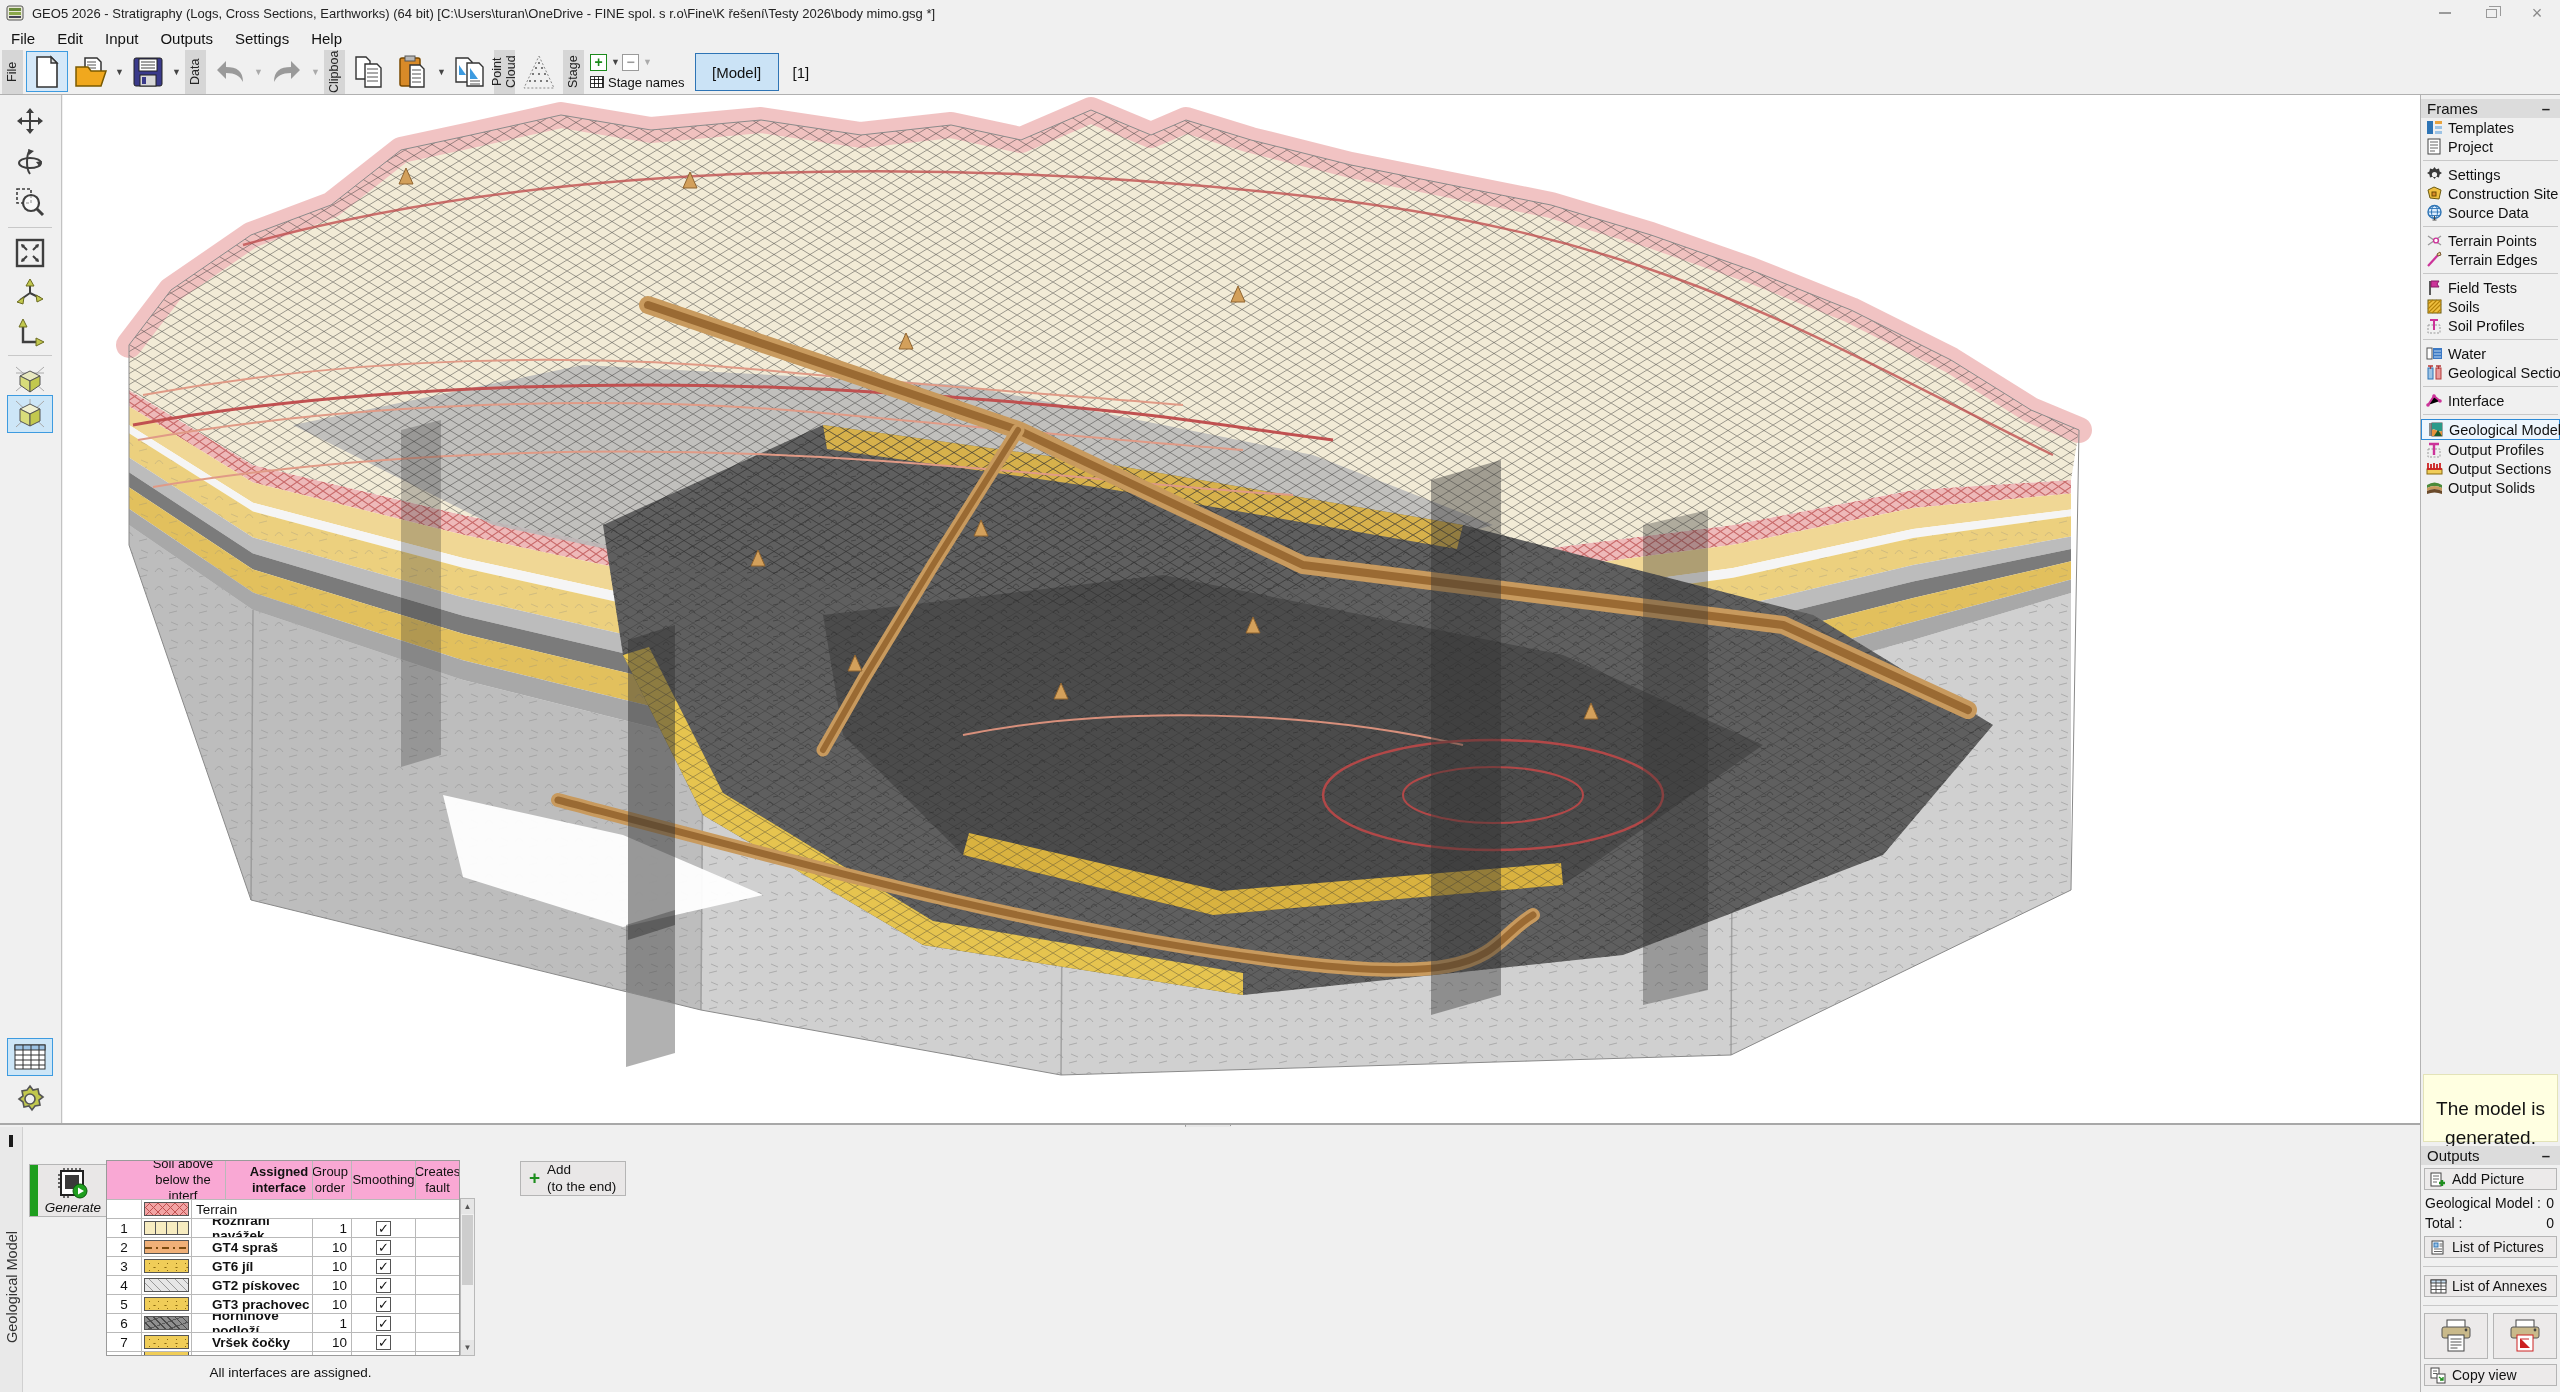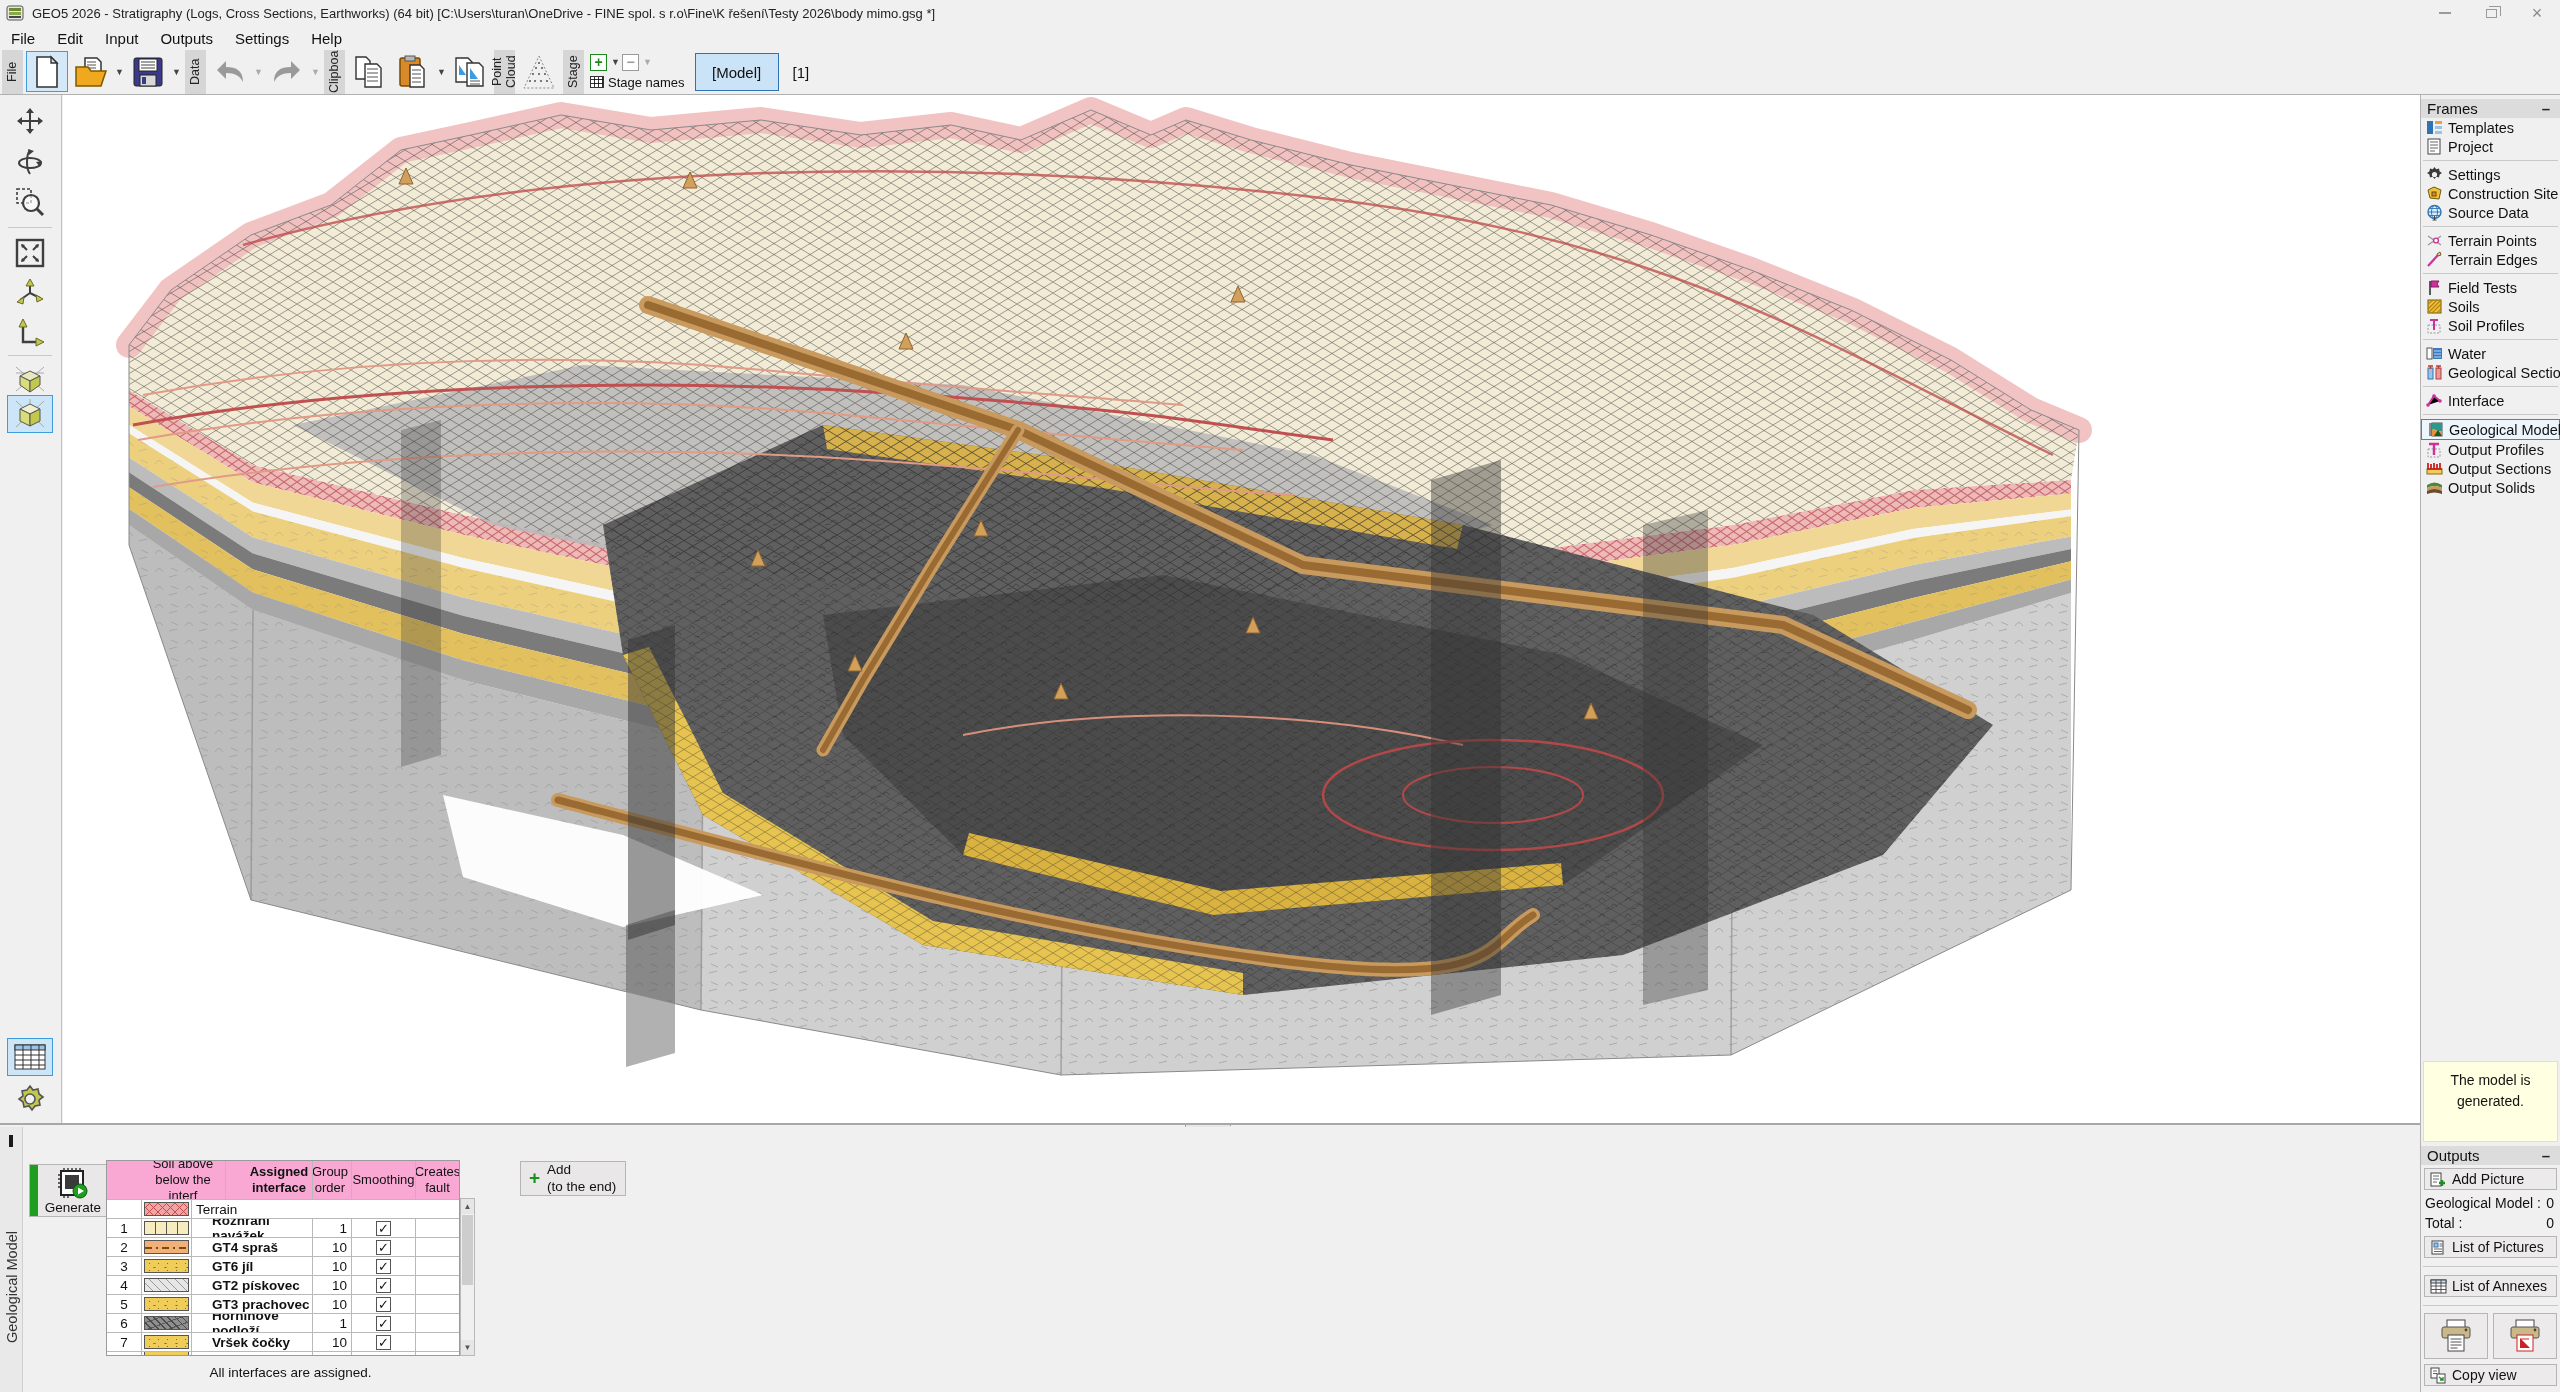--- a/index.html
+++ b/index.html
@@ -67,41 +67,41 @@
   #right-col { position:absolute; right:0; top:95px; width:140px; height:1297px; background:#f0f0f0;
                border-left:1px solid #b4b4b4; display:flex; flex-direction:column; }
   .panel-header { height:19px; background:#dcdcdc; display:flex; align-items:center; font-size:15px;
                   padding:0 6px; color:#111; justify-content:space-between; margin-top:4px; }
   .panel-header .min { font-weight:bold; color:#222; padding:0 4px; }
   .frame-item { height:19px; display:flex; align-items:center; gap:5px; padding-left:5px; font-size:14.5px;
                 color:#111; white-space:nowrap; }
   .frame-item.sel { background:#eef6fd; border:1.5px solid #2e8ad6; height:21px; }
   .fsep { height:1px; background:#c8c8c8; margin:4px 2px; }
   .fi { width:17px; height:17px; flex:none; display:inline-block; }
-  #info-box { background:#ffffe1; border:1px solid #e3e3b8; height:81px; margin:0 2px; font-size:14px;
-              text-align:center; padding-top:8px; color:#111; line-height:1.5;}
+  #info-box { background:#ffffe1; border:1px solid #e3e3b8; height:68px; margin:0 2px; font-size:19px;
+              text-align:center; padding-top:20px; color:#111; line-height:1.5;}
   .out-btn { margin:3px 3px; height:22px; background:#eceaea; border:1px solid #b5b5b5; display:flex;
              align-items:center; font-size:14px; padding-left:5px; gap:5px; color:#111; }
   .out-row { display:flex; justify-content:space-between; font-size:14px; padding:2px 6px 2px 4px; }
   .osep { height:1px; background:#c8c8c8; margin:5px 2px; }
   .print-row { display:flex; gap:5px; margin:2px 3px; }
   .print-btn { flex:1; height:46px; background:#eceaea; border:1px solid #b5b5b5; display:flex;
                align-items:center; justify-content:center; }
 
   
   #bottom-panel { position:absolute; left:0; top:1127px; width:2420px; height:265px; background:#f0f0f0; }
   #bp-strip { position:absolute; left:0; top:0; width:23px; height:265px; background:#e9e9e9; border-right:1px solid #d0d0d0; }
   #bp-handle { position:absolute; left:9px; top:8px; width:4px; height:12px; background:#1a1a1a; }
   #bp-vtitle { position:absolute; left:1px; top:60px; width:21px; height:200px; writing-mode:vertical-rl;
                transform:rotate(180deg); font-size:14.5px; color:#333; display:flex; align-items:center; justify-content:center; }
   #modeling-row { position:absolute; left:31px; top:9px; display:flex; align-items:center; gap:8px; font-size:14.5px;margin-top:44px; }
   #modeling-select { width:148px; height:33px; border:1px solid #707070; background:#fff; font-size:13.5px;
                      display:flex; align-items:center; justify-content:space-between; padding:0 5px; }
   #generate-btn { position:absolute; left:29px; top:37px; width:88px; height:53px; background:#e9e7e7;
-                  border:1px solid #b5b5b5; display:flex; flex-direction:column; align-items:center; }
+                  border:1px solid #b5b5b5; display:flex; flex-direction:column; align-items:center;font-style:italic; }
   #generate-bar { position:absolute; left:0; top:0; width:8px; height:51px; background:#1e9e1e; }
   #generate-btn .glabel { font-size:13.5px; margin-top:1px; }
 
   
   #soil-table { position:absolute; left:106px; top:33px; width:354px; border:1px solid #9a9a9a; background:#fff; }
   .tr { display:flex; height:19px; border-top:1px solid #b9b9b9; }
   .tr.header { height:38px; border-top:none; background:#f9a8d4; }
   .td { border-left:1px solid #b9b9b9; display:flex; align-items:center; font-size:13.5px; overflow:hidden; }
   .td:first-child { border-left:none; }
   .c-num { width:34px; justify-content:center; }

